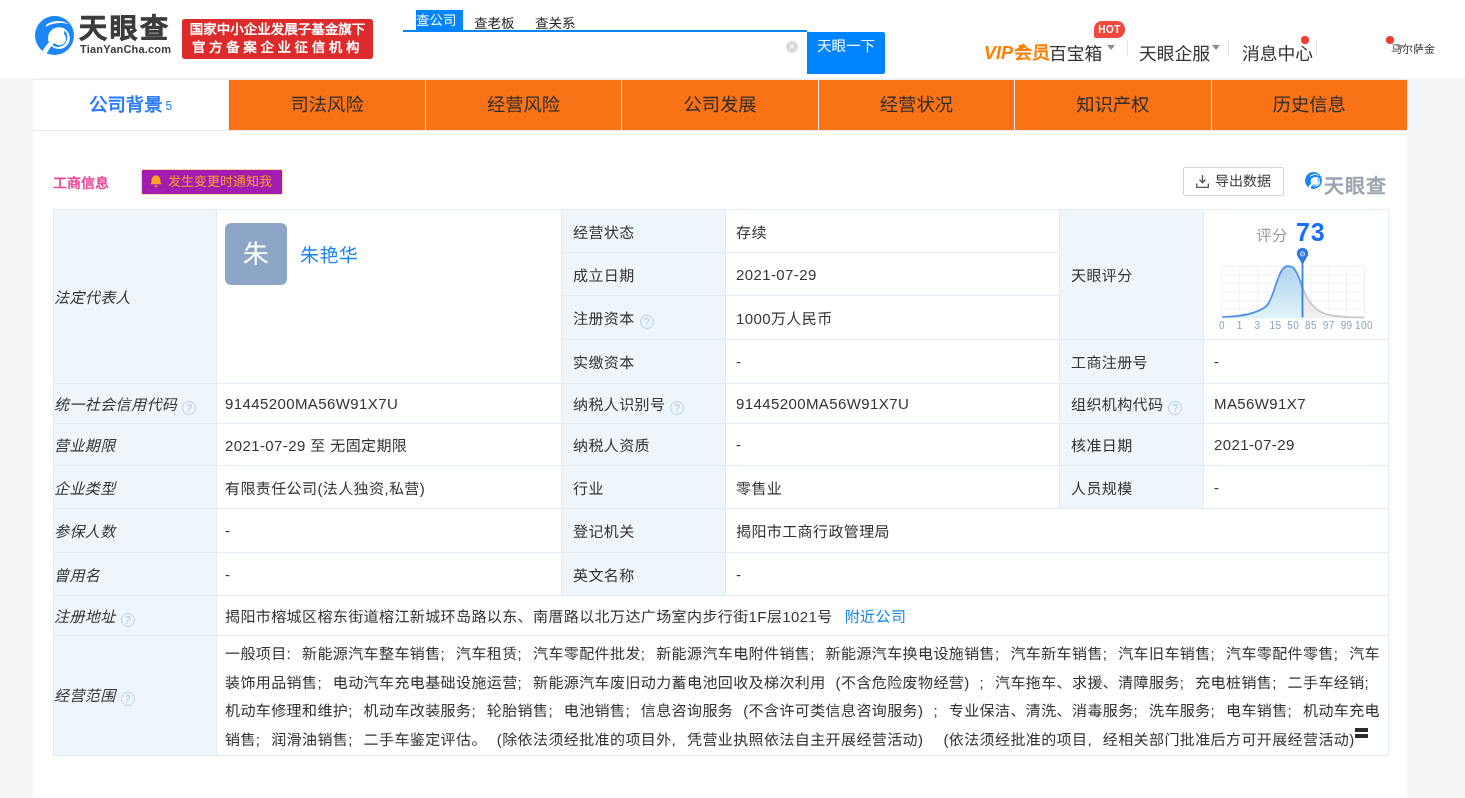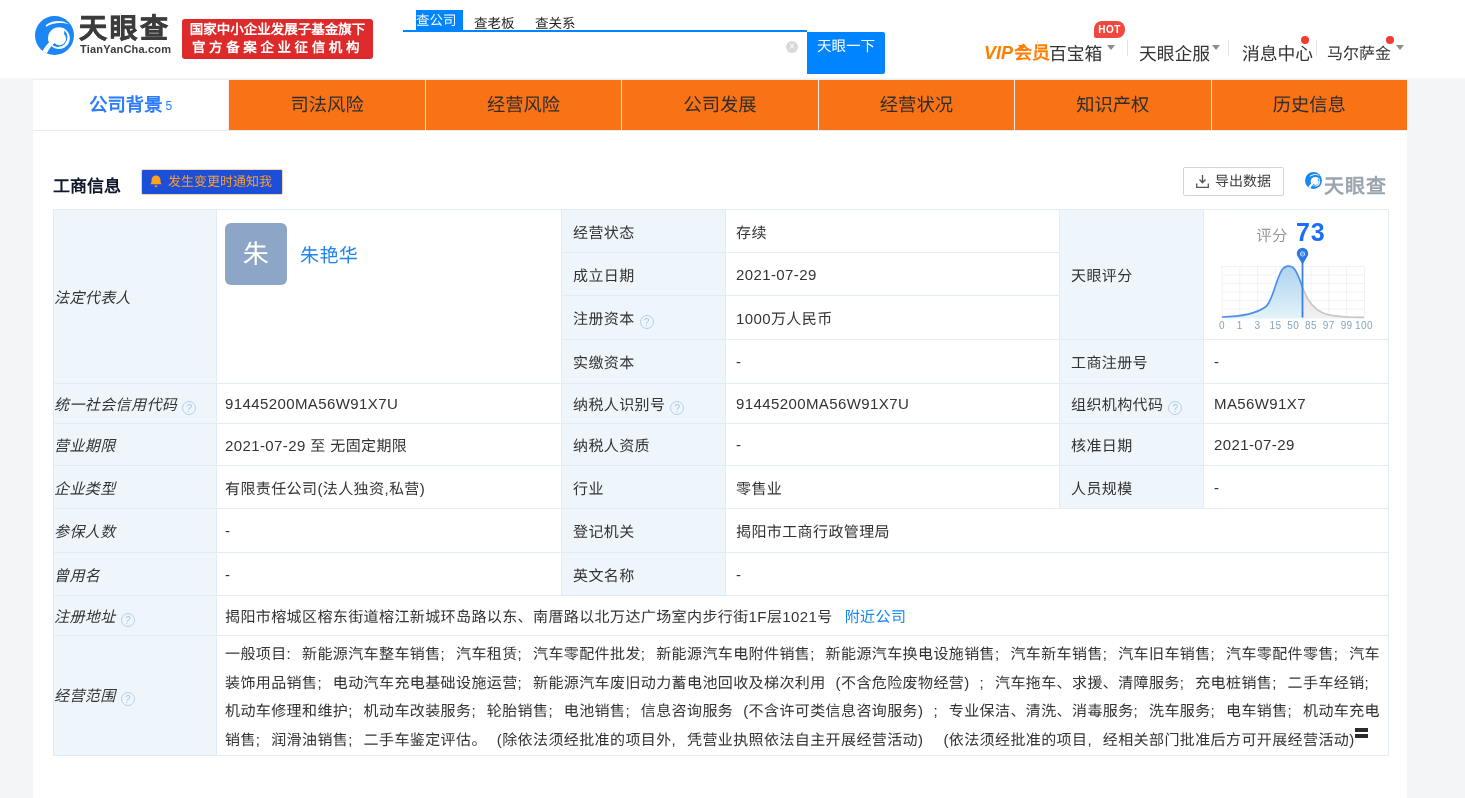--- a/index.html
+++ b/index.html
@@ -28,22 +28,22 @@
 #vip i{font-style:italic;margin-right:1px;margin-left:40px;}
 #hotb{position:absolute;left:1094px;top:21px;width:31px;height:17px;background:#f0483e;border-radius:8px 8px 8px 2px;color:#fff;font-size:10px;font-weight:700;text-align:center;line-height:17px;letter-spacing:.5px;}
 
 #container{position:absolute;left:33px;top:79px;width:1374px;height:719px;background:#fff;}
 #tabbar{position:absolute;left:0;top:0;width:1374px;height:52px;background:#f97316;border-top:1px solid #efefef;border-bottom:1px solid #e9e9e9;display:flex;}
 .tab{flex:1;text-align:center;line-height:50px;font-size:18.3px;color:#2e2e2e;border-left:1px solid #eee;}
 .tab:first-child{border-left:none;background:#fff;color:#2b7cff;font-weight:700;}
 .tab .n5{font-size:12px;font-weight:400;margin-left:3px;position:relative;top:-1px;color:#2b7cff;}
 .tab .hot2{display:inline-block;width:31px;height:15px;background:#f0483e;border-radius:8px 8px 8px 2px;color:#fff;font-size:10px;font-weight:700;text-align:center;line-height:15px;vertical-align:11px;margin-left:4px;letter-spacing:.5px;}
 
-#secttl{position:absolute;left:20px;top:93px;font-size:17px;font-weight:700;color:#0f172a;}
-#notify{position:absolute;left:108px;top:90px;height:26px;border:1px solid #f6d9a8;background:#1d4ed8;border-radius:2px;font-size:13px;color:#ff9d28;line-height:24px;padding:0 10px 0 26px;}
+#secttl{position:absolute;left:20px;top:93px;font-size:14px;font-weight:700;color:#ec4899;}
+#notify{position:absolute;left:108px;top:90px;height:26px;border:1px solid #f6d9a8;background:#a21caf;border-radius:2px;font-size:13px;color:#ff9d28;line-height:24px;padding:0 10px 0 26px;}
 #notify svg{position:absolute;left:8px;top:5px;}
 #exportbtn{position:absolute;left:1150px;top:88px;width:101px;height:29px;border:1px solid #d4d4d4;border-radius:2px;background:#fff;font-size:14px;color:#404040;line-height:27px;text-align:center;}
 #wm{position:absolute;left:1272px;top:93px;}
 #wmtxt{position:absolute;left:1291px;top:91px;font-size:20px;font-weight:700;color:#9aa5af;letter-spacing:1px;}
 
 table{border-collapse:collapse;table-layout:fixed;position:absolute;left:20px;top:130px;width:1335px;}
 td{border:1px solid #e2ecf3;font-size:15px;letter-spacing:.4px;color:#333;vertical-align:middle;}
 td.lb{background:#eef5fb;padding-left:11px;}
 td.lb1{background:#eef5fb;padding-left:0;font-style:italic;}
 td.vl{padding-left:10px;background:#fff;}
@@ -100,21 +100,21 @@
   <div class="nav" style="left:1049px">百宝箱</div>
   <div class="caret" style="left:1107px"></div>
   <div id="hotb">HOT</div>
   <div class="divider" style="left:1127px"></div>
   <div class="nav" style="left:1139px">天眼企服</div>
   <div class="caret" style="left:1212px"></div>
   <div class="divider" style="left:1228px"></div>
   <div class="nav" style="left:1242px">消息中心</div>
   <div class="reddot" style="left:1301px;top:36px"></div>
   <div class="divider" style="left:1316px"></div>
-  <div class="nav" style="left:1327px;font-size:16px;top:40px">马尔萨金</div>
+  <div class="nav" style="left:1391px;font-size:11px;top:40px">马尔萨金</div>
   <div class="reddot" style="left:1386px;top:36px"></div>
   <div class="caret" style="left:1396px"></div>
 </div>
 
 <div id="container">
   <div id="tabbar">
     <div class="tab">公司背景<span class="n5">5</span></div>
     <div class="tab">司法风险</div>
     <div class="tab">经营风险</div>
     <div class="tab">公司发展</div>

